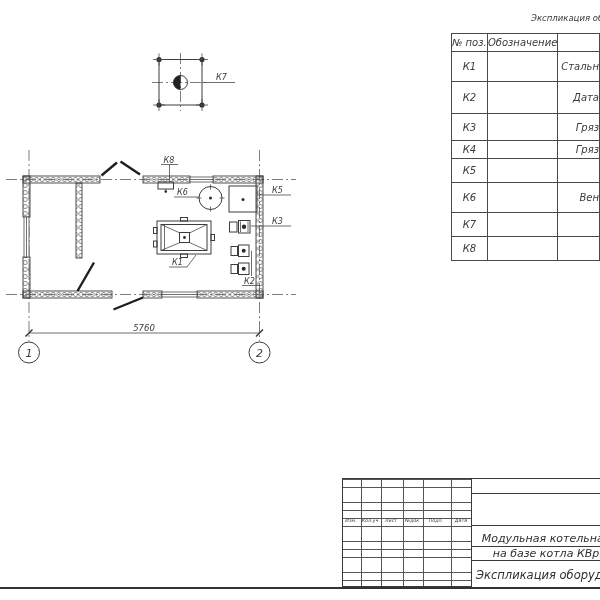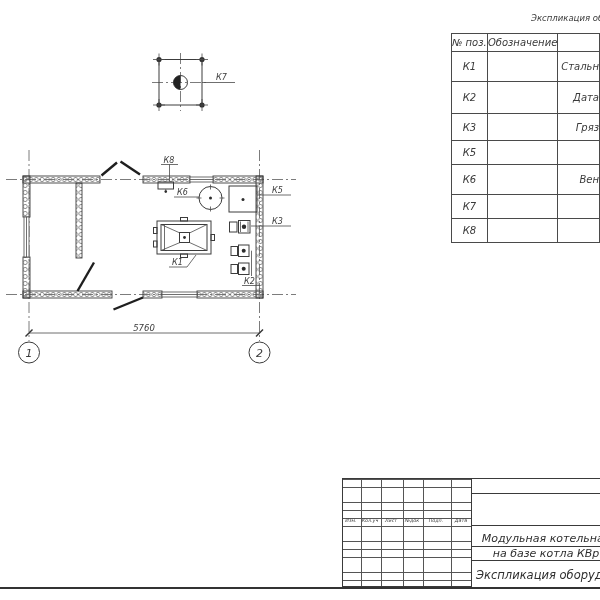--- a/index.html
+++ b/index.html
@@ -240,20 +240,25 @@
     <tr class="rB">
       <td>К2</td>
       <td></td>
       <td class="nm pl7">Дата</td>
     </tr>
     <tr class="rC">
       <td>К3</td>
       <td></td>
       <td class="nm pl2">Гряз</td>
     </tr>
+    <tr class="rD">
+      <td>К4</td>
+      <td></td>
+      <td class="nm pl7">Гряз</td>
+    </tr>
     <tr class="rE">
       <td>К5</td>
       <td></td>
       <td class="nm pl2"></td>
     </tr>
     <tr class="rF">
       <td>К6</td>
       <td></td>
       <td class="nm pl13">Вен</td>
     </tr>

